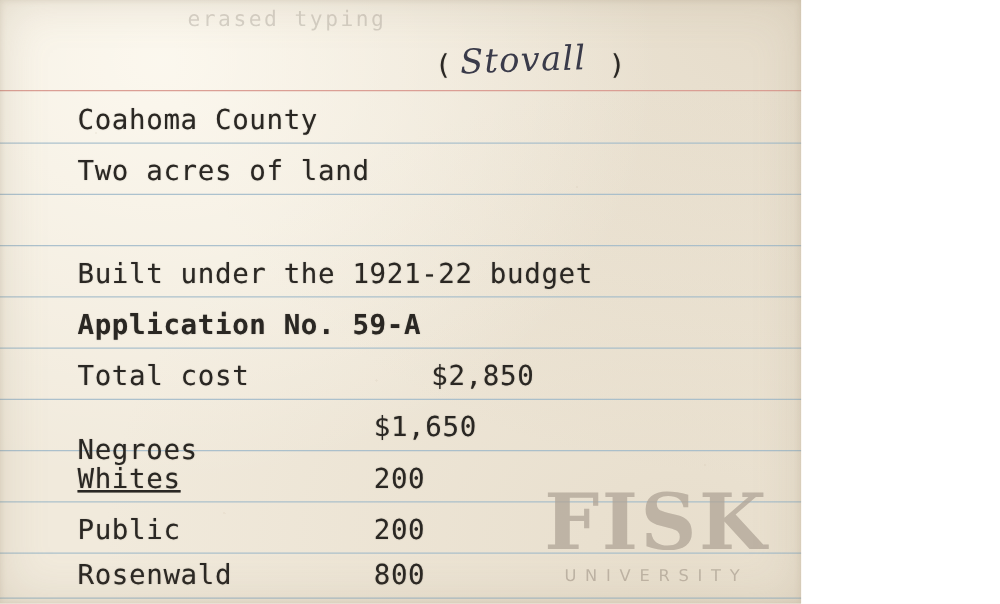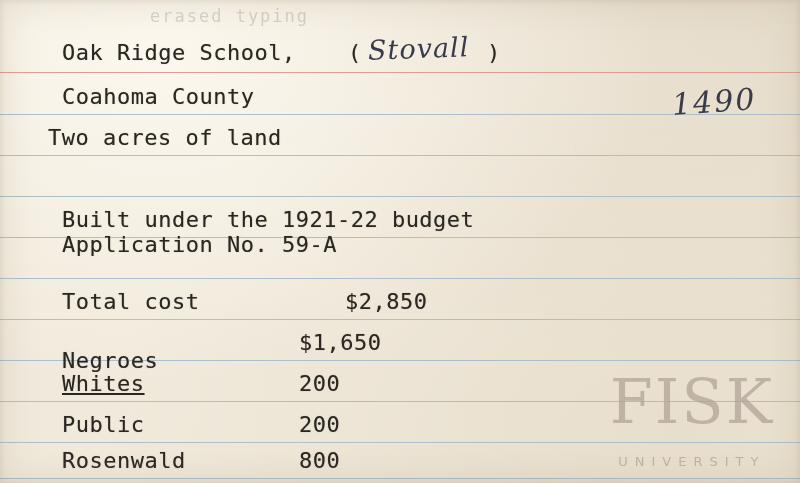--- a/index.html
+++ b/index.html
@@ -2,21 +2,21 @@
 <html><head>
 <meta charset="utf-8">
 <style>
   html, body {
     margin: 0;
     padding: 0;
     background: #ffffff;
   }
   #card {
     position: relative;
-    width: 800px;
+    width: 641px;
     height: 483px;
     overflow: hidden;
     background: #f2ece0;
     font-family: "DejaVu Sans Mono", monospace;
   }
   
   .paper-base {
     position: absolute;
     inset: 0;
     background:
@@ -91,32 +91,32 @@
     position: absolute;
     right: 26px;
     bottom: 14px;
     text-align: center;
     color: #b9ada0;
     opacity: 0.75;
     pointer-events: none;
   }
   .watermark .wm-main {
     font-family: "DejaVu Serif", serif;
-    font-weight: normal;
+    font-weight: bold;
     font-size: 62px;
     letter-spacing: 2px;
     line-height: 0.95;
     color: #b0a597;
   }
   .watermark .wm-sub {
     font-family: "DejaVu Sans", sans-serif;
     font-size: 13px;
     letter-spacing: 7px;
     color: #b0a597;
-    margin-top: 22px;
+    margin-top: 6px;
   }
   
   .speckle {
     position: absolute;
     inset: 0;
     opacity: 0.35;
     pointer-events: none;
     background-image:
       radial-gradient(circle at 12% 22%, rgba(160,140,110,0.25) 0 1px, transparent 1px),
       radial-gradient(circle at 47% 63%, rgba(160,140,110,0.22) 0 1px, transparent 1px),
@@ -147,31 +147,30 @@
   <div class="blue-rule" style="top:237px;"></div>
   <div class="blue-rule" style="top:278px;"></div>
   <div class="blue-rule" style="top:319px;"></div>
   <div class="blue-rule" style="top:360px;"></div>
   <div class="blue-rule" style="top:401px;"></div>
   <div class="blue-rule" style="top:442px;"></div>
   <div class="blue-rule" style="top:478px;"></div>
 
   <div class="ghost" style="left:150px; top:6px;">erased typing</div>
 
-  <div class="typed" style="left:62px; top:40px;">Oak Ridge School,</div>
   <div class="typed" style="left:348px; top:40px;">(</div>
   <div class="hand" id="hand-stovall" style="left:368px; top:33px;">Stovall</div>
   <div class="typed" style="left:487px; top:40px;">)</div>
 
   <div class="hand" id="hand-number" style="left:672px; top:84px;">1490</div>
 
   <div class="typed" style="left:62px; top:84px;">Coahoma County</div>
-  <div class="typed" style="left:48px; top:125px;">Two acres of land</div>
+  <div class="typed" style="left:62px; top:125px;">Two acres of land</div>
   <div class="typed" style="left:62px; top:207px;">Built under the 1921-22 budget</div>
-  <div class="typed" style="left:62px; top:232px;">Application No. 59-A</div>
+  <div class="typed" style="left:62px; top:248px;font-weight:bold;">Application No. 59-A</div>
 
   <div class="typed" style="left:62px; top:289px;">Total cost</div>
   <div class="typed" style="left:345px; top:289px;">$2,850</div>
 
   <div class="typed" style="left:62px; top:348px;">Negroes</div>
   <div class="typed" style="left:265px; top:330px;margin-left:34px;">$1,650</div>
 
   <div class="typed" style="left:62px; top:371px;text-decoration:underline;">Whites</div>
   <div class="typed" style="left:299px; top:371px;">200</div>
 

